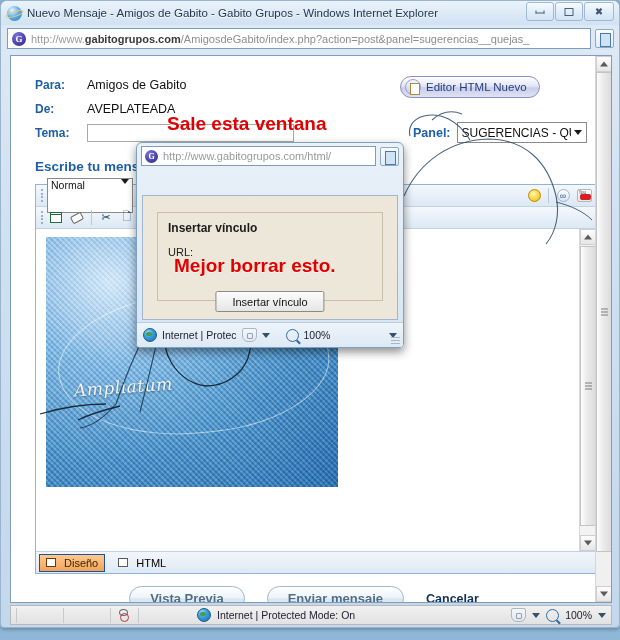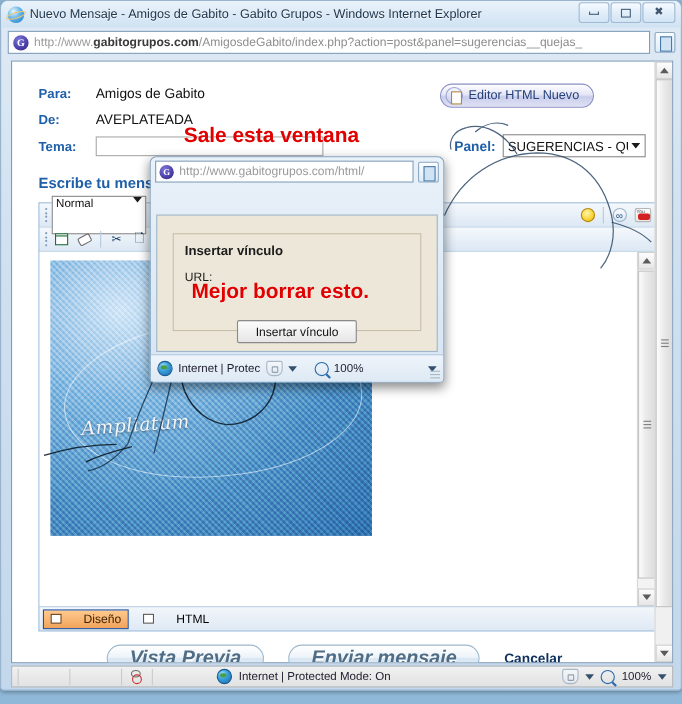--- a/index.html
+++ b/index.html
@@ -231,41 +231,40 @@
   #ed-scroll{
     position:absolute; right:0; top:0; width:17px; height:100%;
     background:#f3f3f3; border-left:1px solid #d8d8d8;
   }
   #editor-tabs{
     position:absolute; left:0; bottom:0; right:0; height:22px;
     background:linear-gradient(180deg,#f2f6fb,#dfe9f4);
     border-top:1px solid #bfd3e6; display:flex; align-items:center; padding:0 3px; gap:6px;
   }
   .etab{
-    display:flex; align-items:center; gap:20px; height:18px; padding:0 6px;
+    display:flex; align-items:center; gap:8px; height:18px; padding:0 6px;
     font-size:11px; border:1px solid transparent;
   }
   .etab.active{
     background:linear-gradient(180deg,#ffc98e,#f0a45a);
     border:1.5px solid #23509b; color:#3a1f00;
   }
   .etab .tico{ width:10px;height:9px;border:1px solid #5a5a5a;background:#fff; }
   .etab.active .tico{ border-color:#6b3a0a; }
 
   
   #btnbar{ position:absolute; left:0; top:530px; width:586px; display:flex;
            justify-content:center; align-items:center; gap:22px; }
   .pillbtn{
     height:25px; padding:0 20px; border-radius:13px;
     border:1px solid #9db8cf;
     background:linear-gradient(180deg,#ffffff 0%,#eef4fa 45%,#d8e6f2 52%,#eef5fb 100%);
     display:flex;align-items:center;justify-content:center;
-    font-size:18px; color:#4f6d86; font-weight:bold;
+    font-size:13px; color:#4f6d86; font-weight:bold;
     text-shadow:0 1px 0 #fff;
-    font-style:italic;
   }
   #link-cancelar{ font-size:12.5px; color:#10315e; font-weight:bold; text-decoration:underline; }
 
   
   .annot{
     position:absolute; color:#e00000; font-weight:bold;
     font-family:"Liberation Sans", sans-serif;
     text-shadow:0 1px 0 rgba(255,255,255,.6);
     white-space:nowrap;
   }

